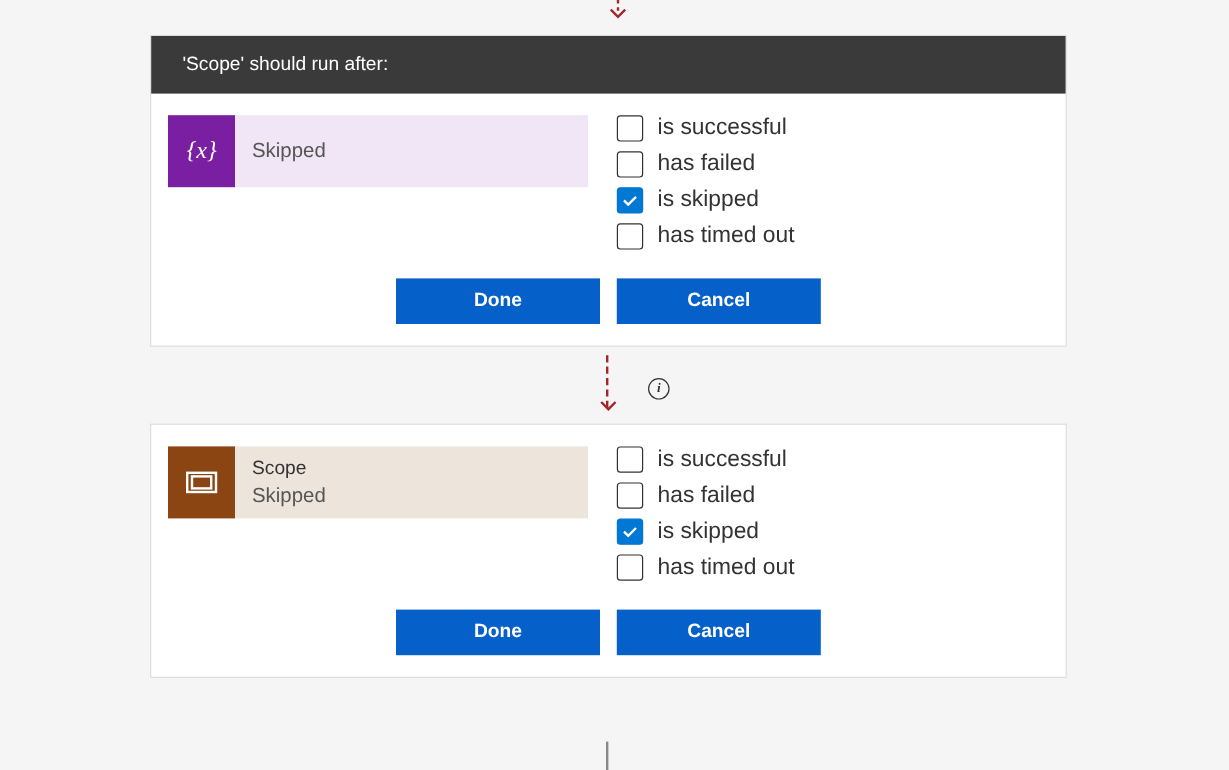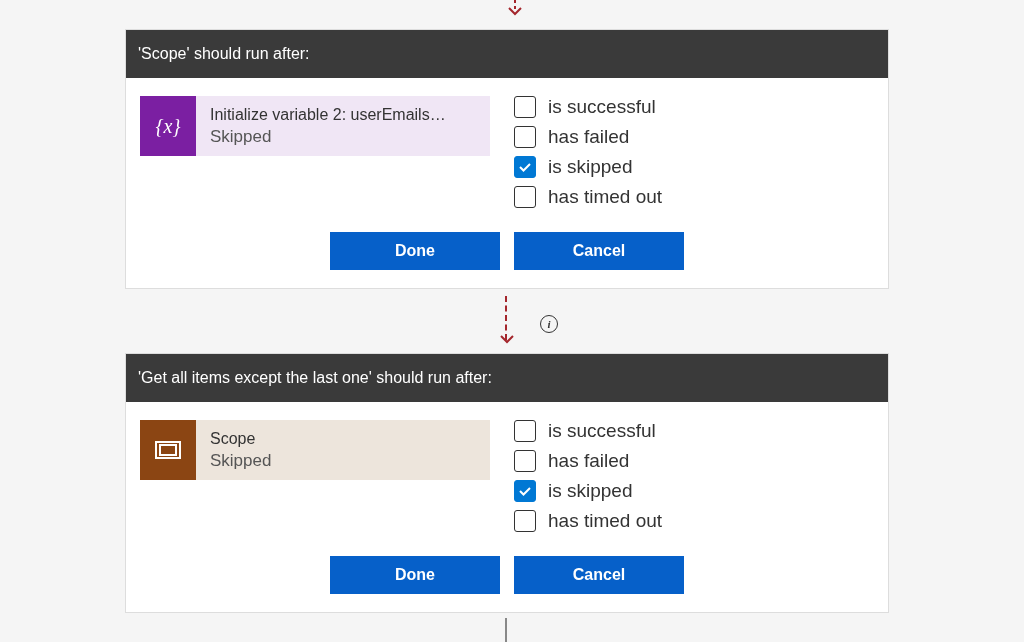--- a/index.html
+++ b/index.html
@@ -73,21 +73,21 @@
       left: 125px;
       width: 764px;
       border: 1px solid #ddd;
       background: #fff;
     }
     .card-1 { top: 29px; }
     .card-2 { top: 353px; }
     .card-header {
       background: #3a3a3a;
       color: #fff;
-      padding: 15px 12px;
+      padding: 15px 26px;
       font-size: 16px;
       font-weight: 400;
     }
     .card-body {
       display: flex;
       padding: 18px 14px 14px 14px;
       gap: 24px;
     }
     .prev-action {
       display: flex;
@@ -205,21 +205,20 @@
       <path d="M 4 8 L 10 14 L 16 8" fill="none" stroke="#a4262c" stroke-width="2"></path>
     </svg>
   </div>
 
   <div class="card card-1">
     <div class="card-header">'Scope' should run after:</div>
     <div class="card-body">
       <div class="prev-action">
         <div class="prev-icon prev-icon-variable">{x}</div>
         <div class="prev-text prev-text-variable">
-          <div class="prev-title">Initialize variable 2: userEmails…</div>
           <div class="prev-status">Skipped</div>
         </div>
       </div>
       <div class="conditions">
         <div class="condition-row">
           <div class="checkbox"></div>
           <span>is successful</span>
         </div>
         <div class="condition-row">
           <div class="checkbox"></div>
@@ -249,21 +248,20 @@
     <div class="arrow-line"></div>
     <div class="arrow-head">
       <svg width="14" height="10" viewBox="0 0 14 10">
         <path d="M 1 2 L 7 8 L 13 2" fill="none" stroke="#a4262c" stroke-width="2"></path>
       </svg>
     </div>
   </div>
   <div class="info-circle">i</div>
 
   <div class="card card-2">
-    <div class="card-header">'Get all items except the last one' should run after:</div>
     <div class="card-body">
       <div class="prev-action">
         <div class="prev-icon prev-icon-scope">
           <div class="scope-icon-inner"></div>
         </div>
         <div class="prev-text prev-text-scope">
           <div class="prev-title">Scope</div>
           <div class="prev-status">Skipped</div>
         </div>
       </div>

